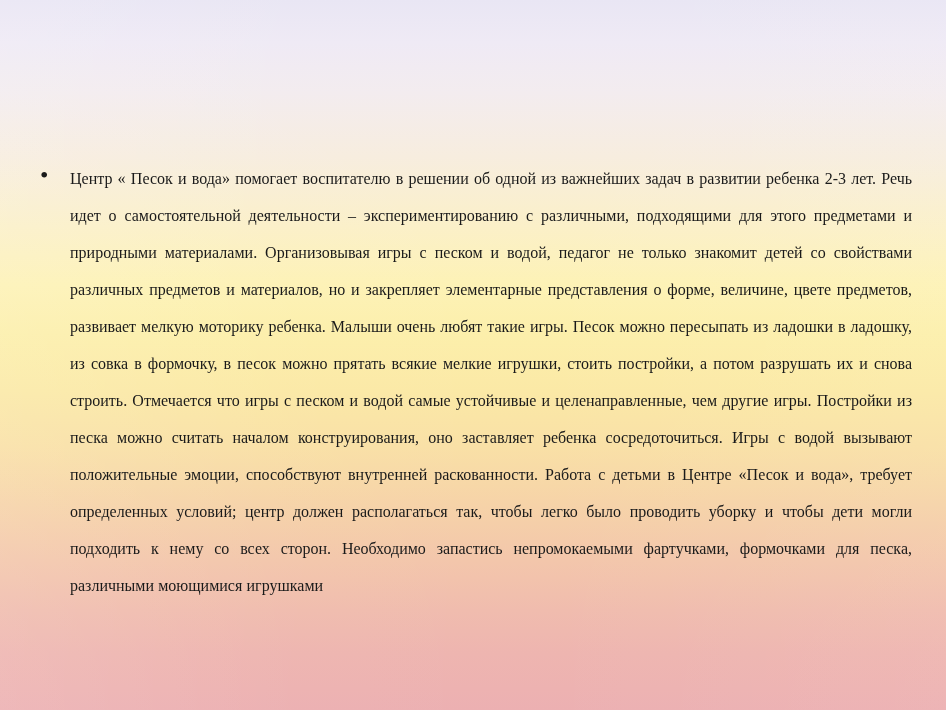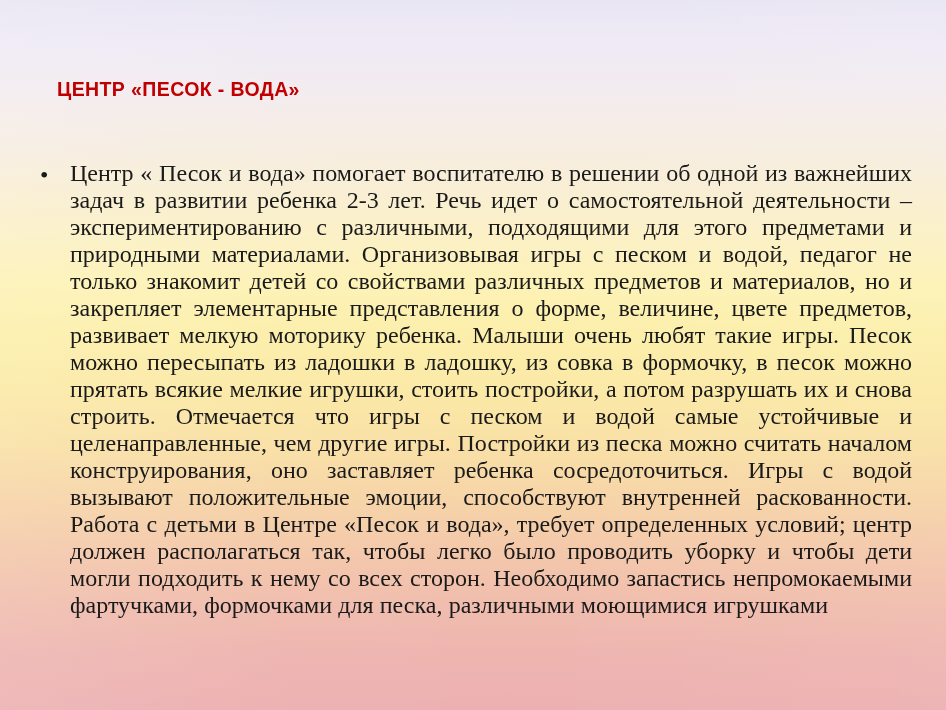--- a/index.html
+++ b/index.html
@@ -78,33 +78,32 @@
     font-size: 24px;
     line-height: 30.5px;
     color: #1a1a1a;
     padding-left: 4px;
     box-sizing: border-box;
   }
   .bullet-text {
     flex: 1 1 auto;
     text-align: justify;
     text-align-last: left;
-    font-size: 24px;
-    line-height: 27px;
+    font-size: 16px;
+    line-height: 37px;
     color: #1a1a1a;
     hyphens: none;
     word-spacing: 0.2px;
   }
 </style>
 </head>
 <body>
 
 <div class="slide">
 
-  <div class="title">ЦЕНТР «ПЕСОК - ВОДА»</div>
 
   <div class="body-block">
     <div class="bullet-row">
       <div class="bullet-mark">•</div>
       <div class="bullet-text">Центр « Песок и вода» помогает воспитателю в решении об одной из важнейших задач в развитии ребенка 2-3 лет. Речь идет о самостоятельной деятельности – экспериментированию с различными, подходящими для этого предметами и природными материалами. Организовывая игры с песком и водой, педагог не только знакомит детей со свойствами различных предметов и материалов, но и закрепляет элементарные представления о форме, величине, цвете предметов, развивает мелкую моторику ребенка. Малыши очень любят такие игры. Песок можно пересыпать из ладошки в ладошку, из совка в формочку, в песок можно прятать всякие мелкие игрушки, стоить постройки, а потом разрушать их и снова строить. Отмечается что игры с песком и водой самые устойчивые и целенаправленные, чем другие игры. Постройки из песка можно считать началом конструирования, оно заставляет ребенка сосредоточиться. Игры с водой вызывают положительные эмоции, способствуют внутренней раскованности. Работа с детьми в Центре «Песок и вода», требует определенных условий; центр должен располагаться  так, чтобы легко было проводить уборку  и чтобы дети могли подходить к нему  со всех сторон. Необходимо запастись непромокаемыми фартучками, формочками для песка, различными моющимися игрушками</div>
     </div>
   </div>
 
 </div>
 

